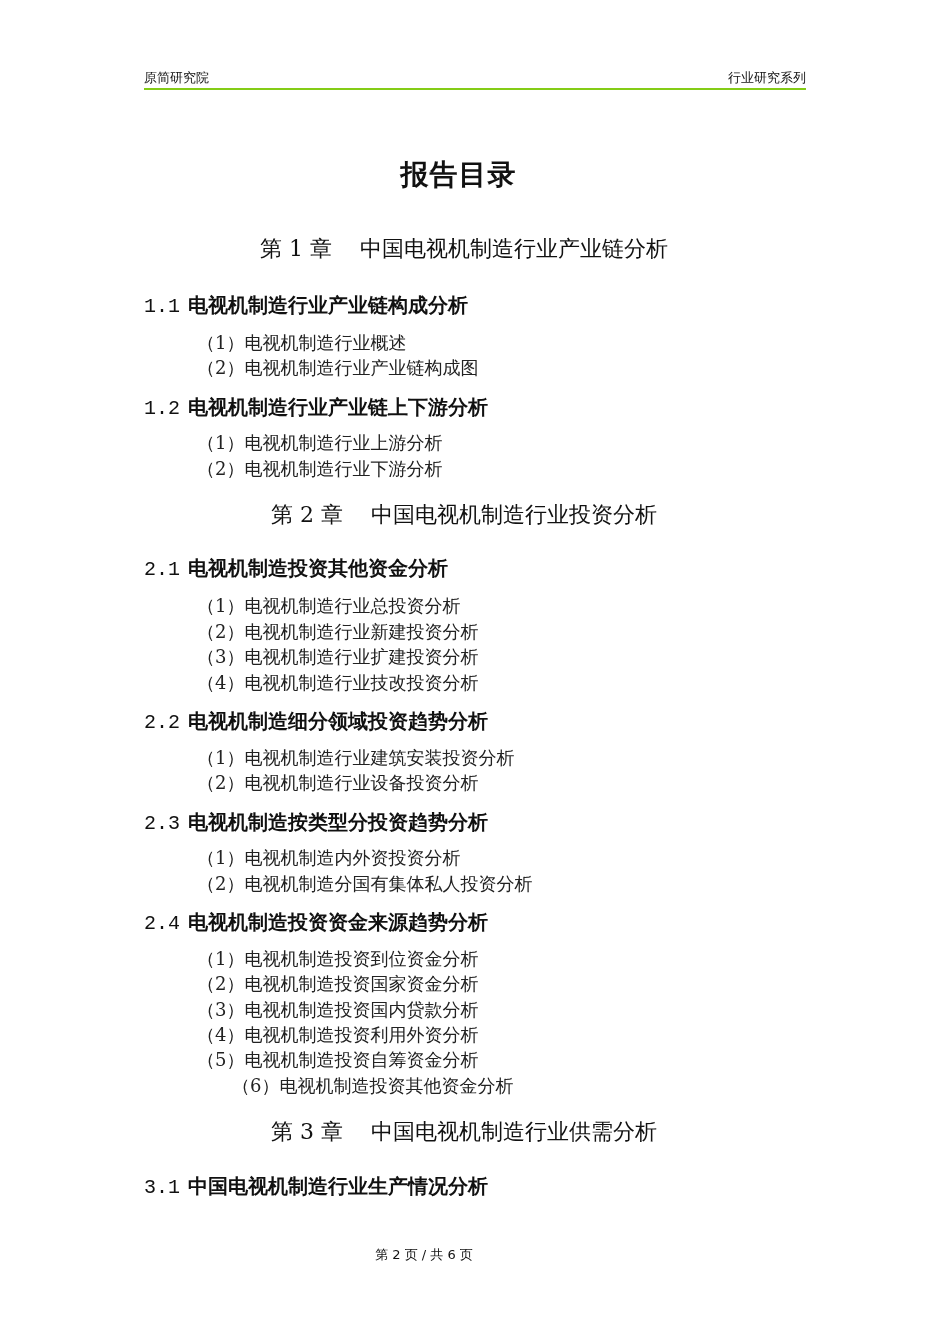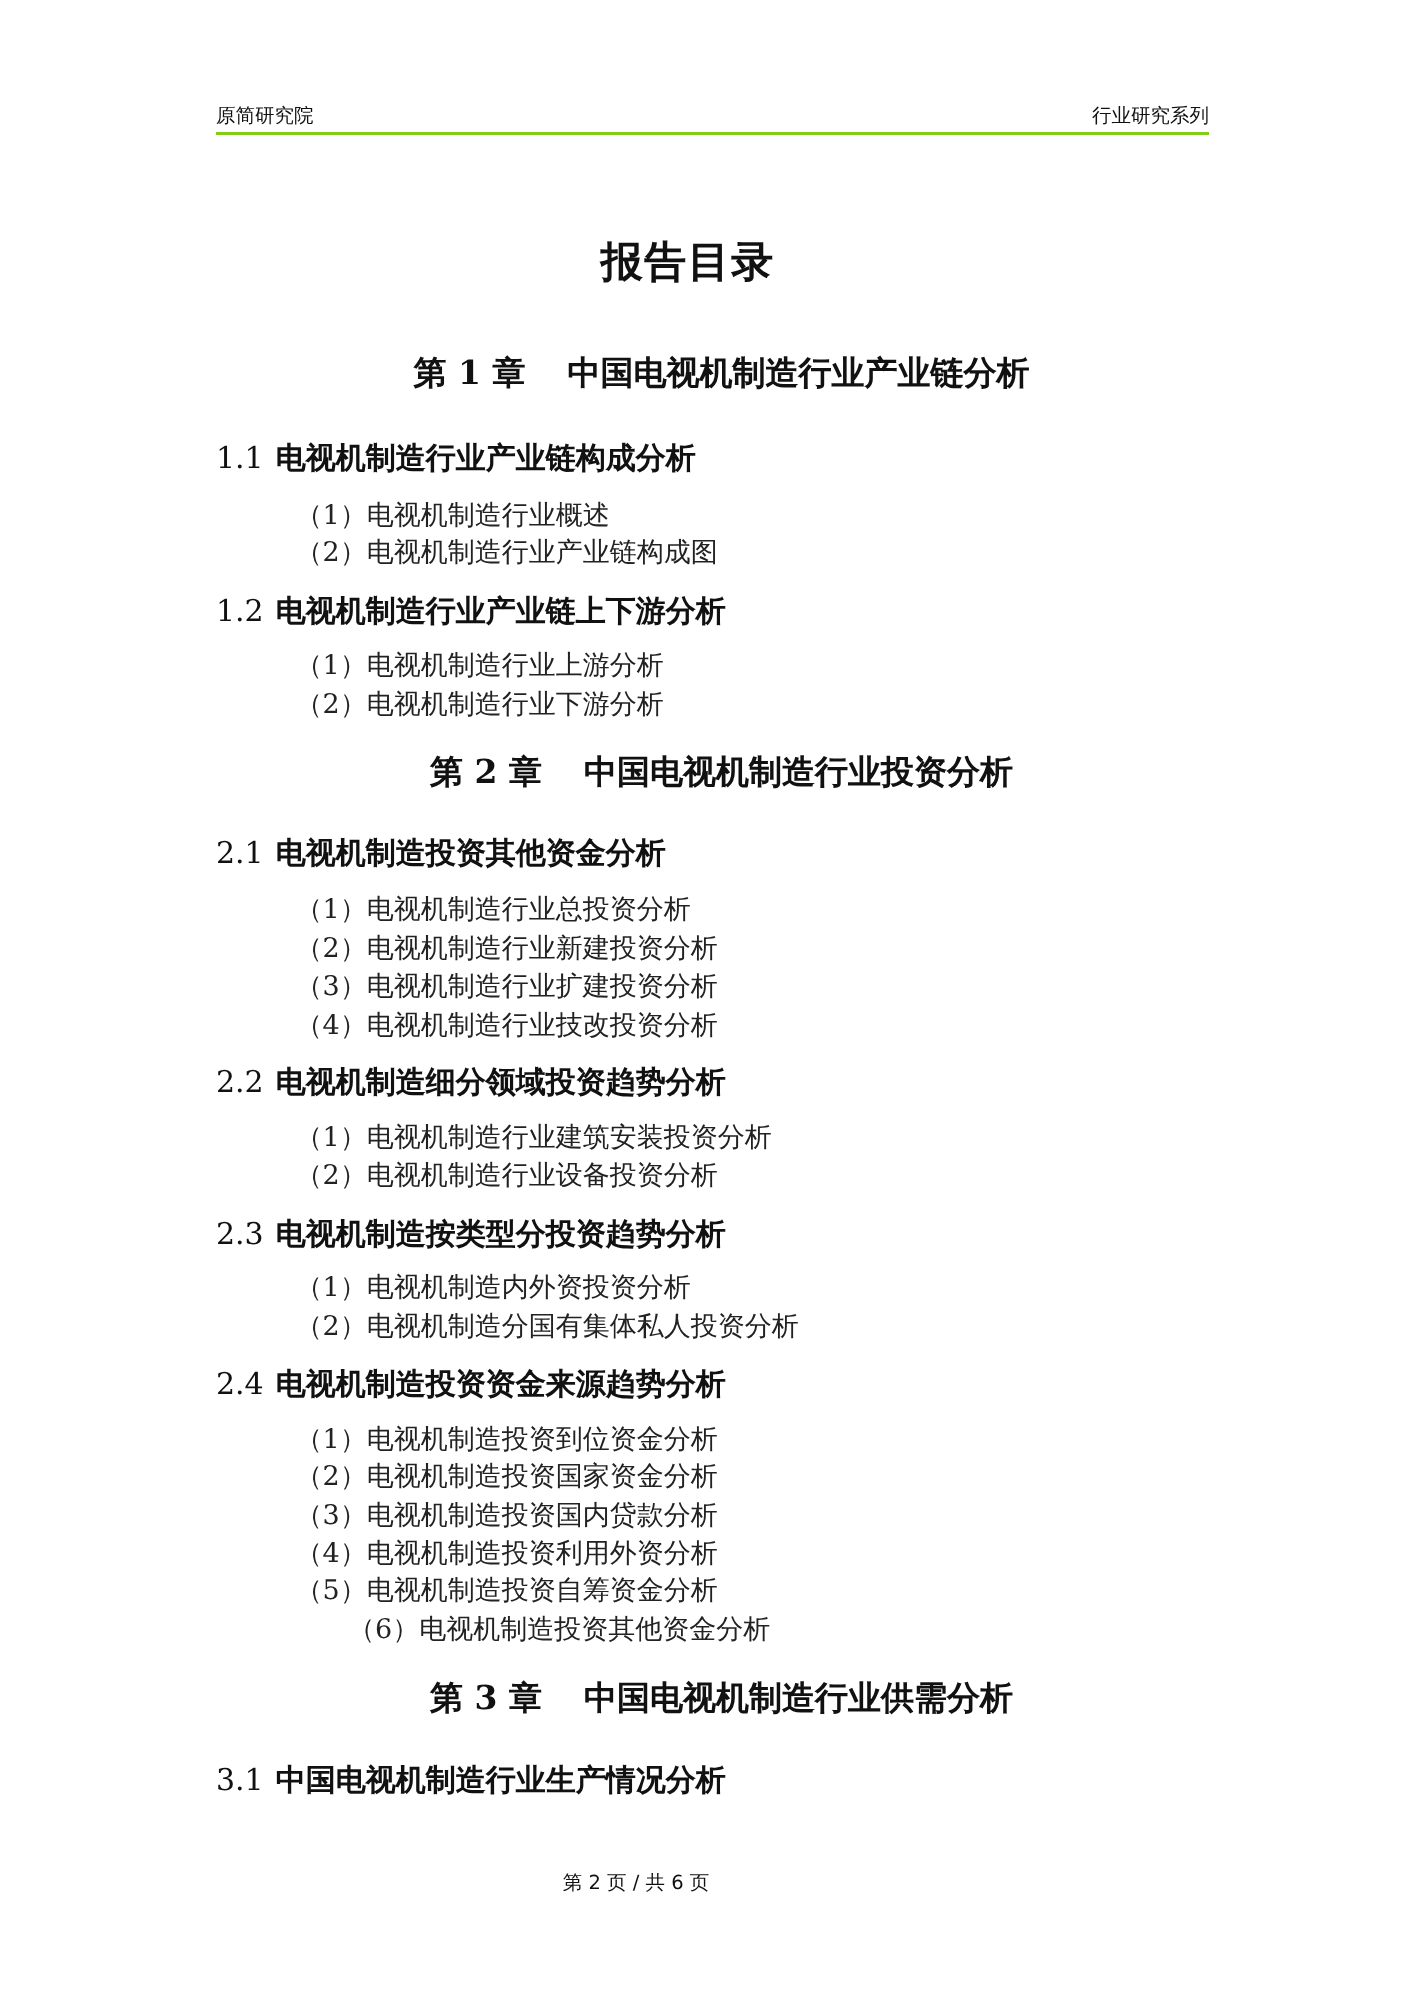--- a/index.html
+++ b/index.html
@@ -13,27 +13,27 @@
     font-family: "DejaVu Sans", "Liberation Sans", sans-serif; font-size: 13px;
     display: flex; justify-content: space-between; align-items: flex-end;
   }
   .header span { line-height: 18px; padding-bottom: 1px; }
   .title {
     position: absolute; left: 0; width: 917px; top: 156px; text-align: center;
     font-size: 28px; font-weight: bold; letter-spacing: 1px;
   }
   .chapter {
     position: absolute; left: 0; width: 928px; text-align: center;
-    font-size: 22px; font-weight: bold; margin-left: 17px;
+    font-size: 22px; font-weight: normal;
   }
   .chapter .num { margin-right: 28px; }
   .section {
     position: absolute; left: 144px; font-size: 20px; font-weight: bold;
   }
-  .section .snum { font-weight: normal; margin-right: 8px; }
+  .section .snum { font-weight: normal; margin-right: 8px; font-family: Liberation Mono, monospace; }
   .item {
     position: absolute; left: 197px; font-size: 18px; color: #222;
     font-weight: normal; white-space: nowrap;
   }
   .footer {
     position: absolute; left: 0; width: 848px; top: 1246px; text-align: center;
     font-family: "DejaVu Sans", "Liberation Sans", sans-serif; font-size: 13px;
   }
 </style>
 </head>

